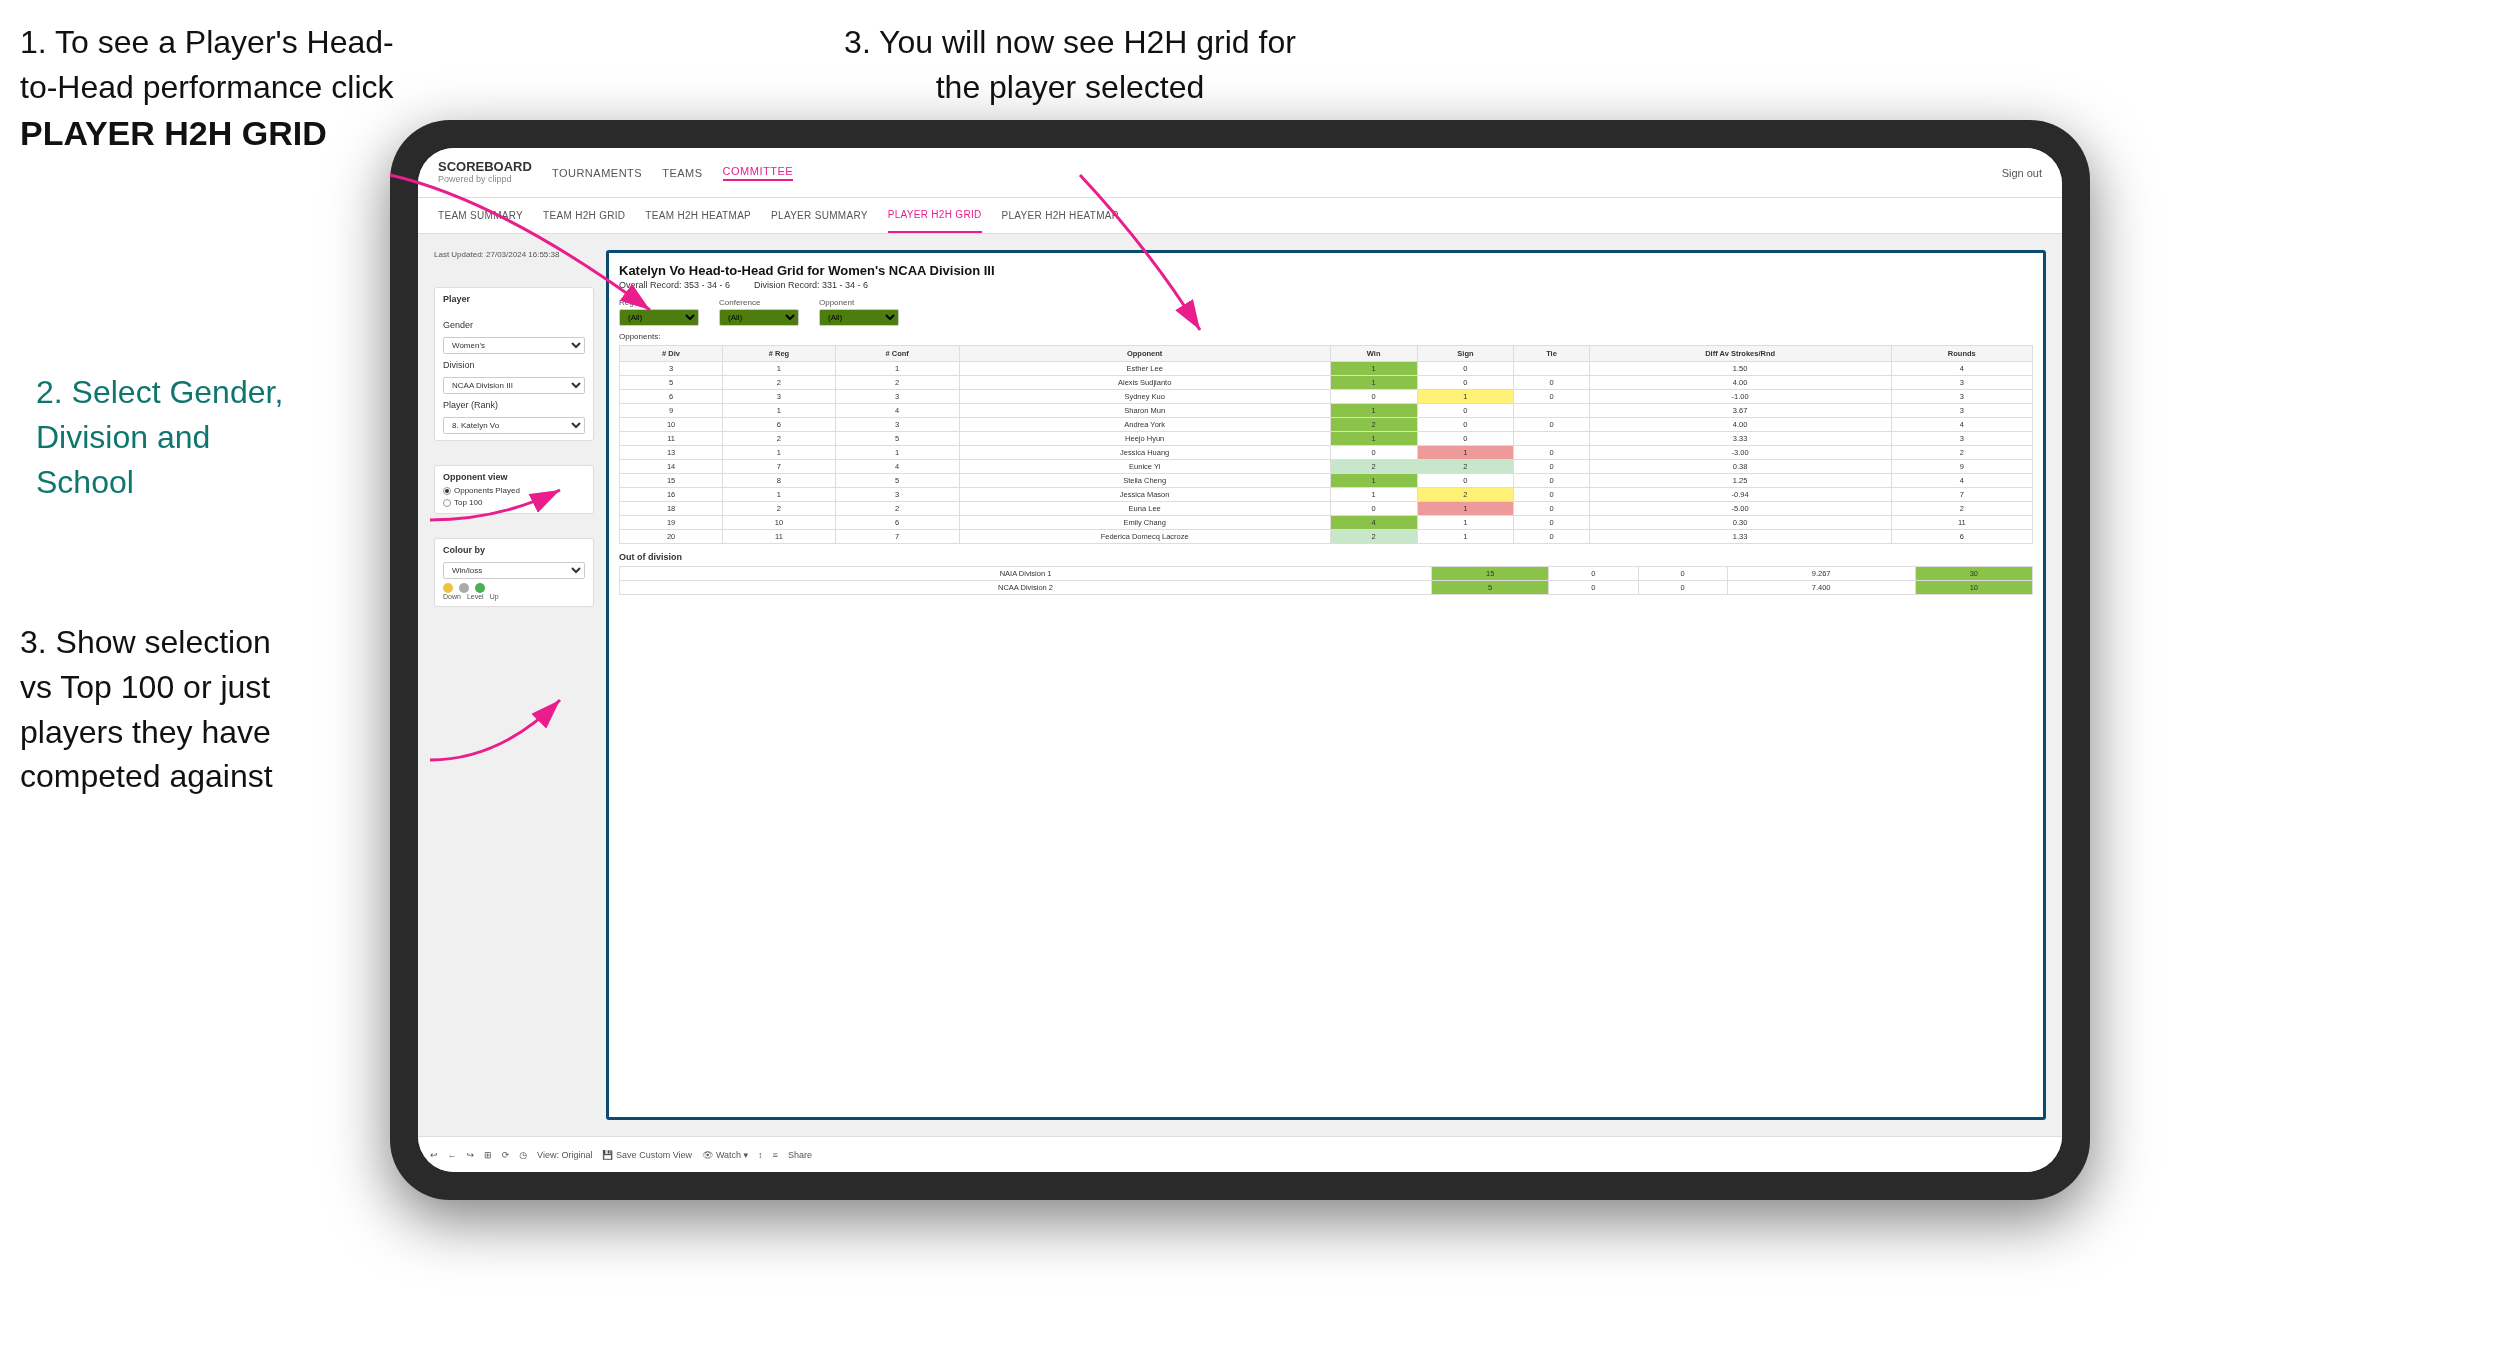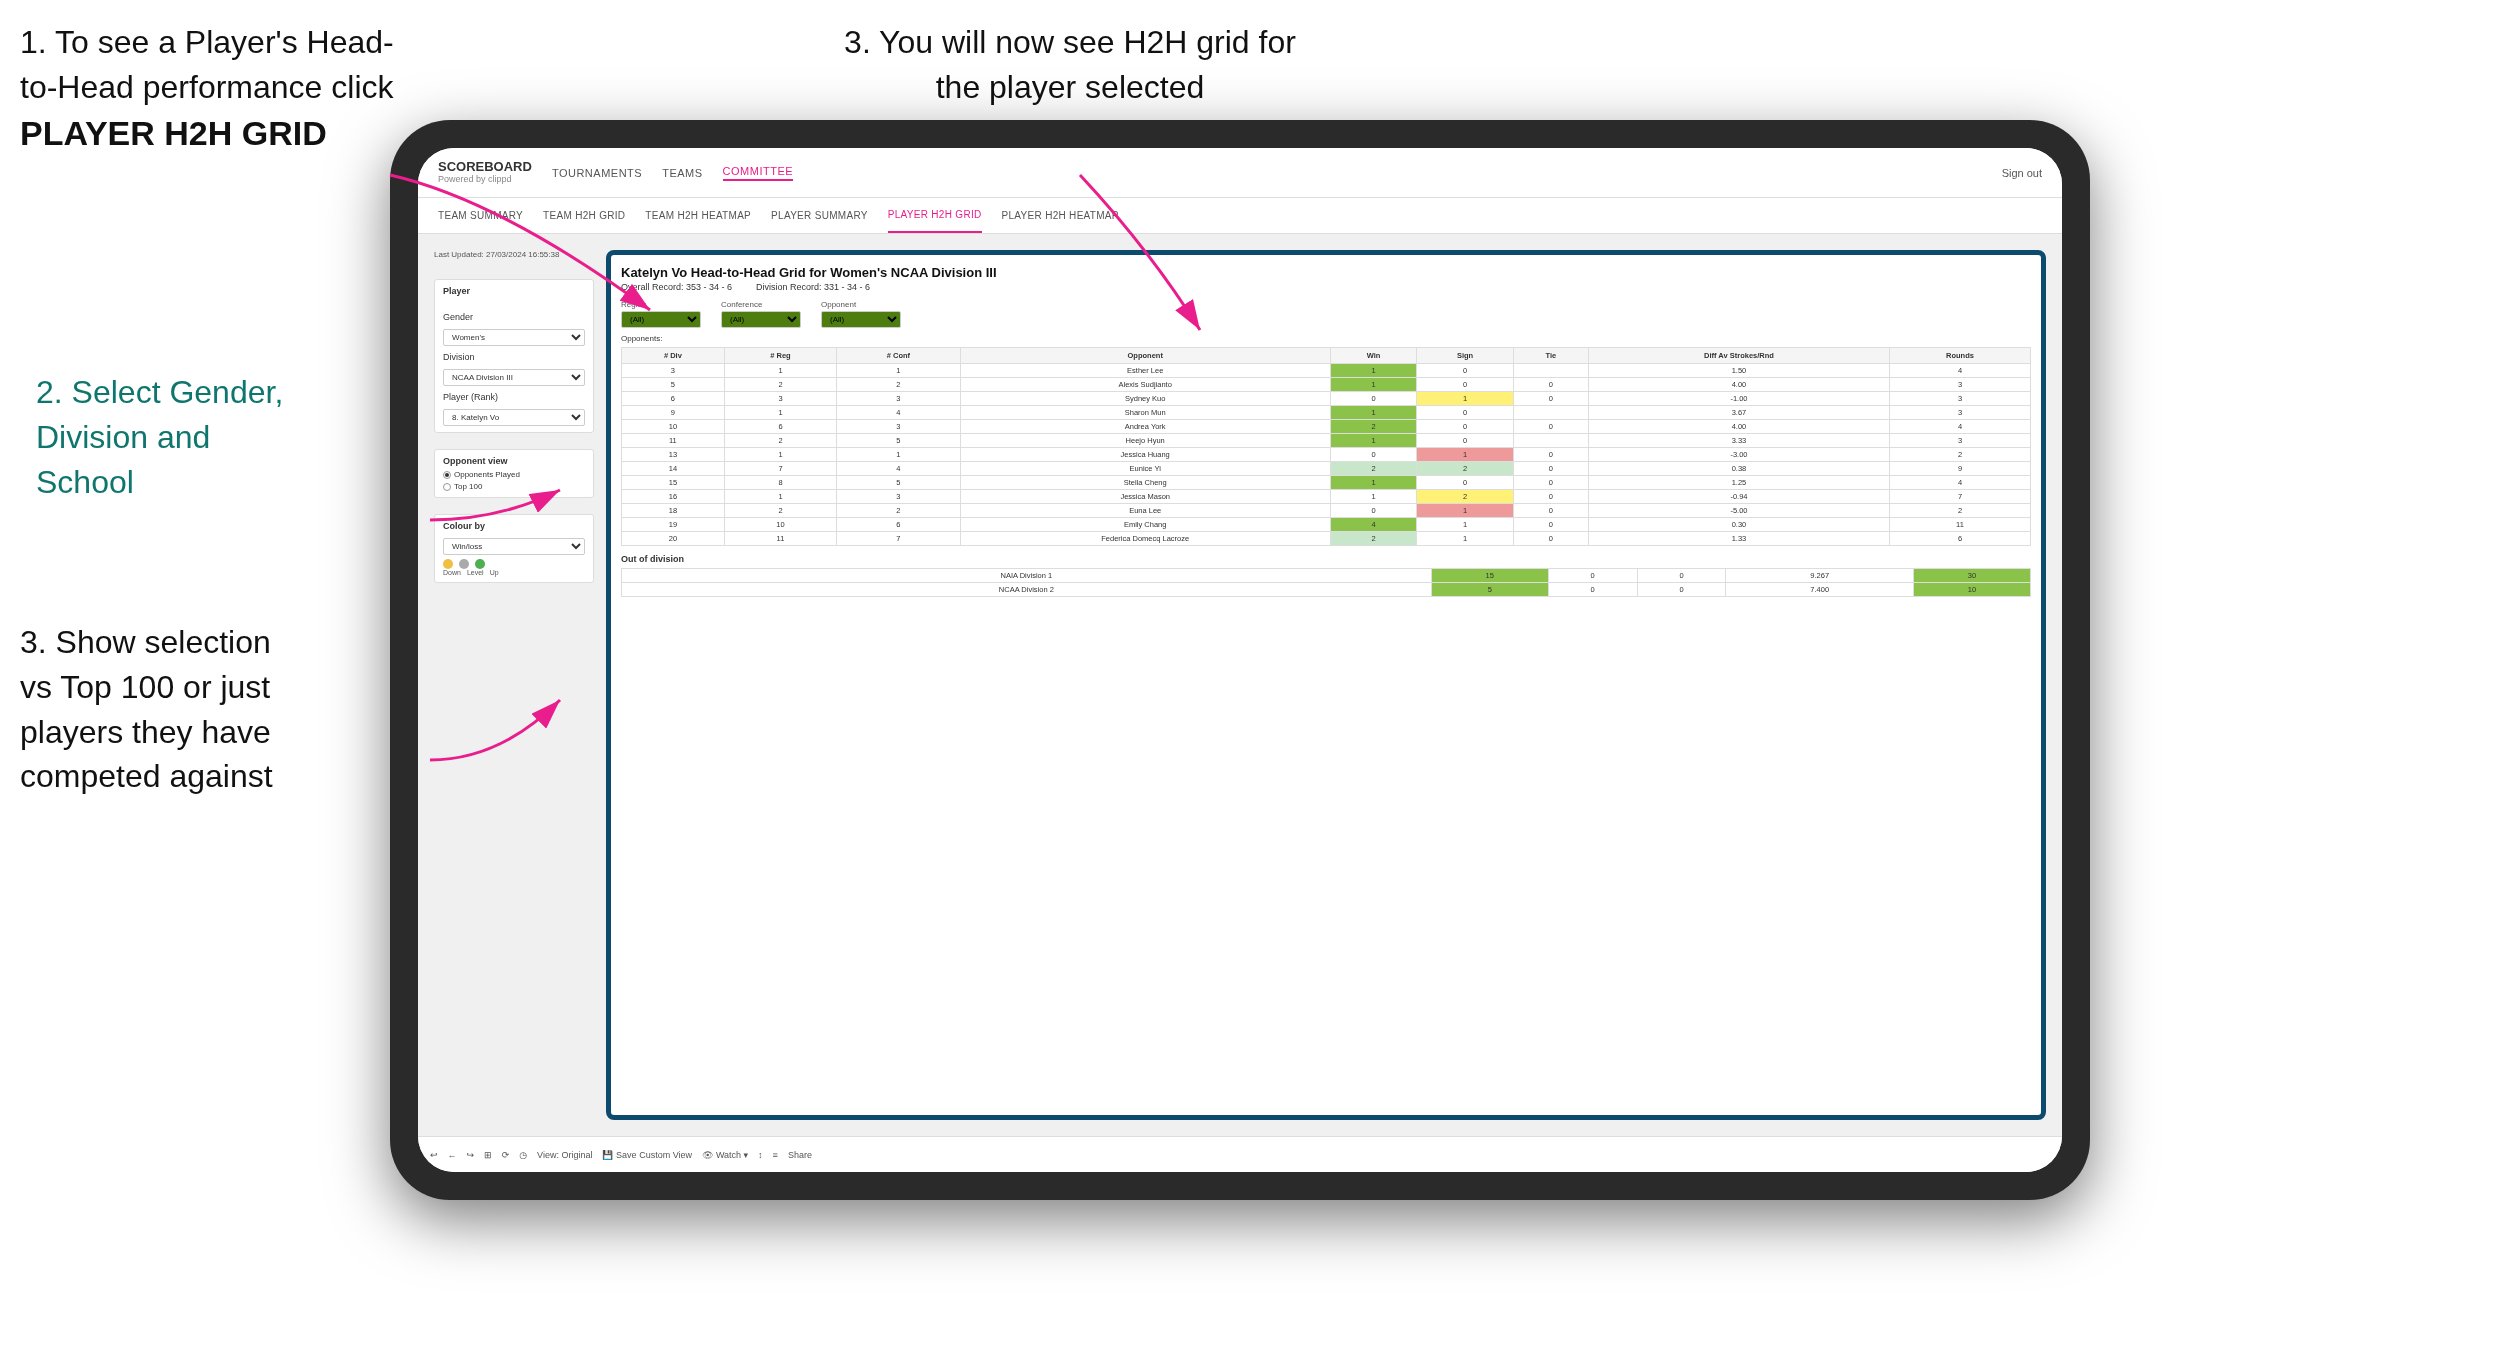--- a/index.html
+++ b/index.html
@@ -156,21 +156,21 @@
       padding: 16px;
       gap: 12px;
     }
 
     
     .sidebar {
       width: 160px;
       flex-shrink: 0;
       display: flex;
       flex-direction: column;
-      gap: 16px;
+      gap: 24px;
     }
     .sidebar-timestamp {
       font-size: 8px;
       color: #555;
       margin-bottom: 4px;
     }
     .sidebar-section {
       background: #fff;
       border: 1px solid #ddd;
       border-radius: 3px;
@@ -223,22 +223,22 @@
     }
     .dot-yellow { width: 10px; height: 10px; border-radius: 50%; background: #f0c040; }
     .dot-gray { width: 10px; height: 10px; border-radius: 50%; background: #aaa; }
     .dot-green { width: 10px; height: 10px; border-radius: 50%; background: #4caf50; }
     .legend-labels { display: flex; gap: 6px; font-size: 7px; color: #555; }
 
     
     .data-panel {
       flex: 1;
       background: #fff;
-      border: 5px solid #0c4a6e;
-      border-radius: 8px;
+      border: 3px solid #0c4a6e;
+      border-radius: 3px;
       padding: 10px;
       overflow: auto;
       font-size: 8.5px;
     }
 
     .panel-title {
       font-size: 13px;
       font-weight: bold;
       color: #111;
       margin-bottom: 2px;

